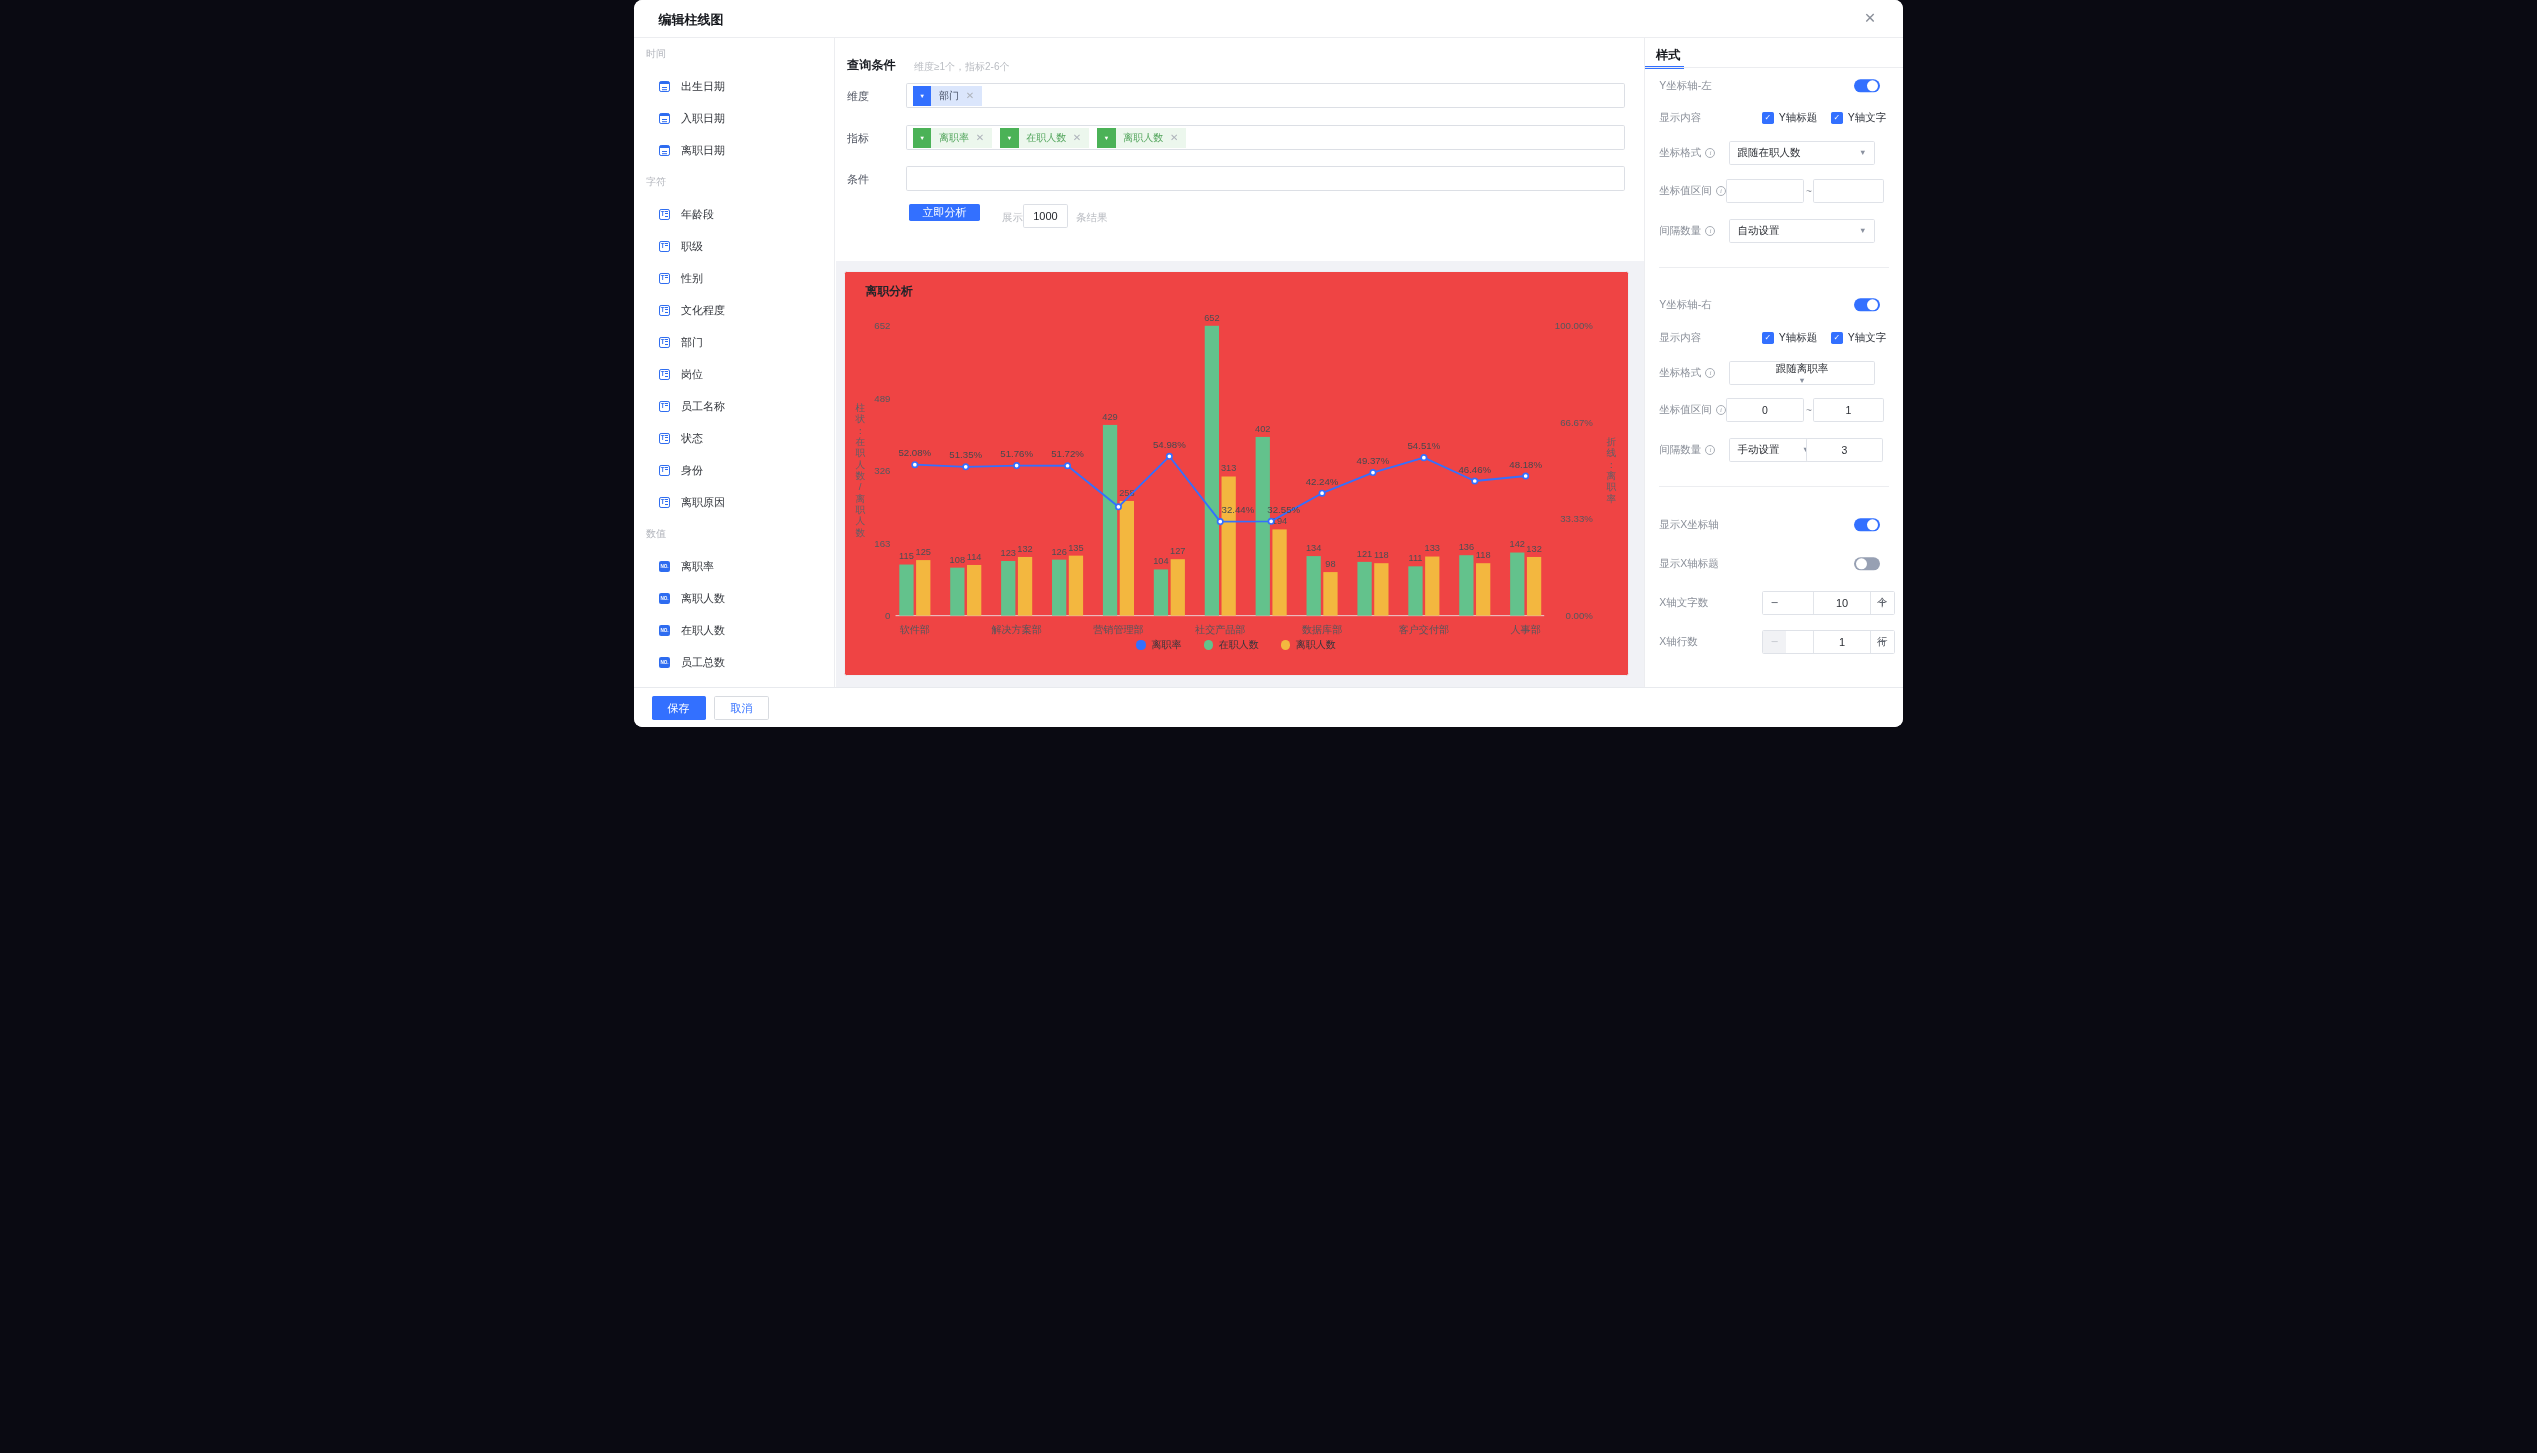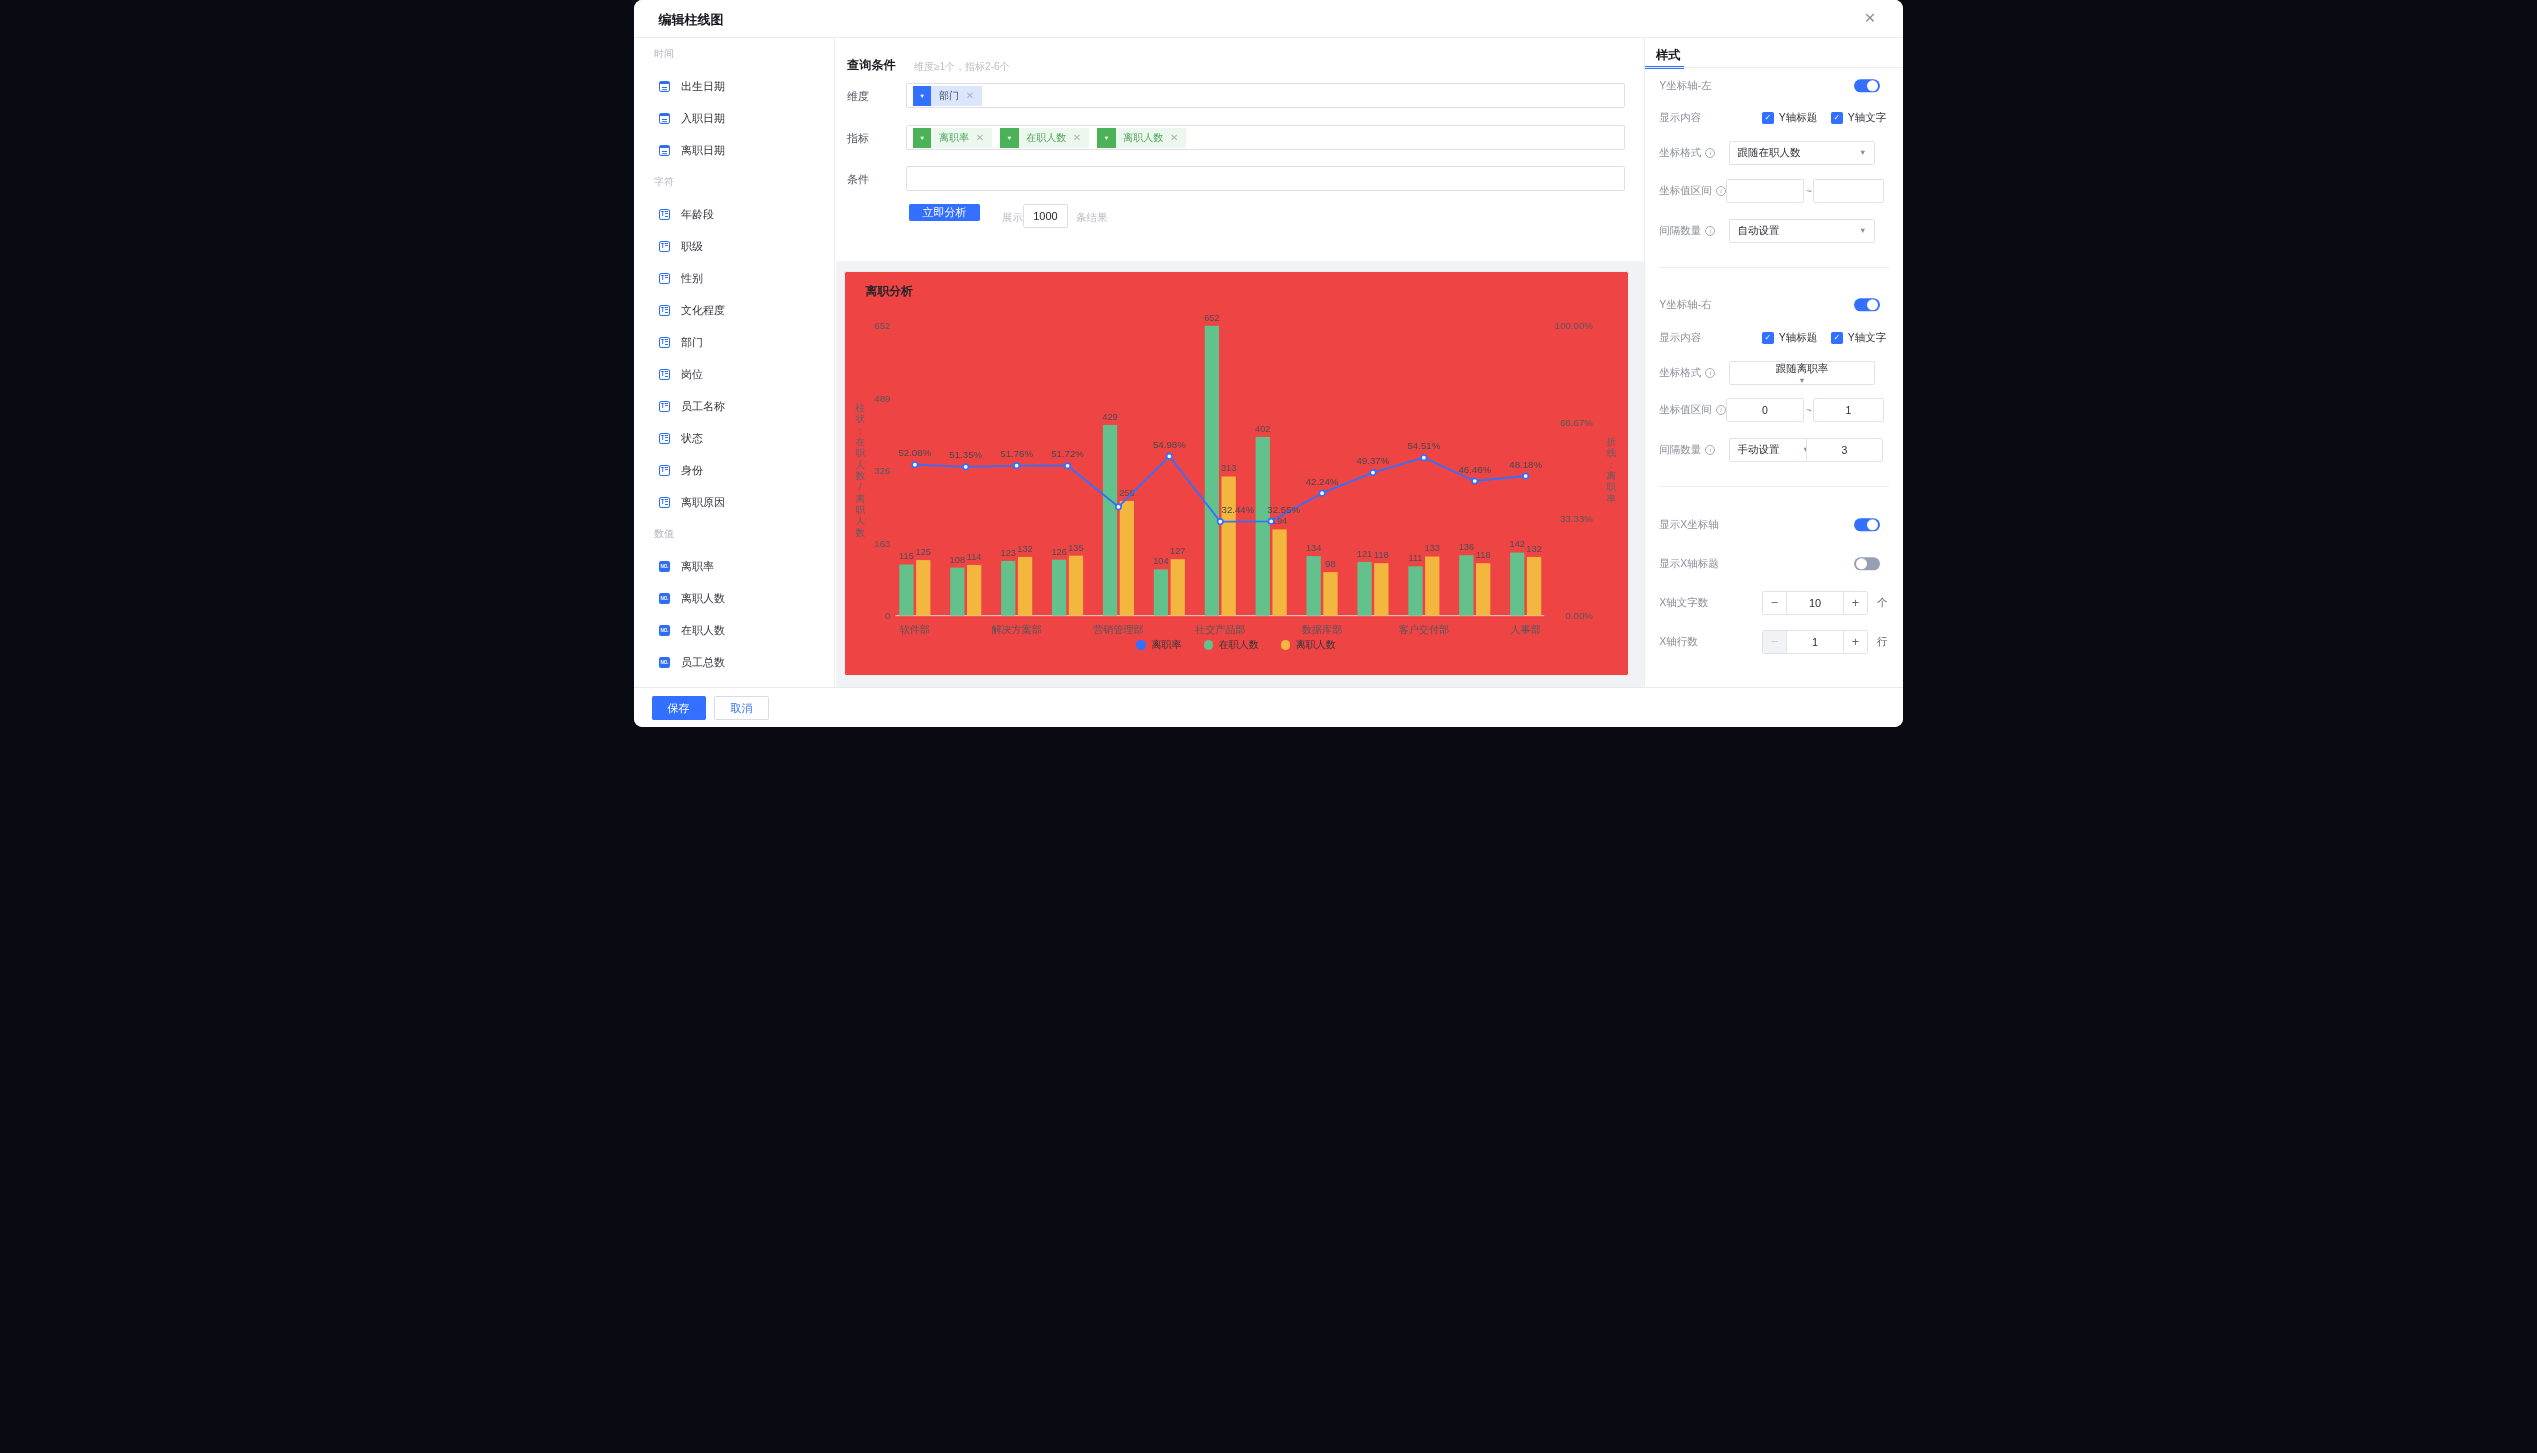--- a/index.html
+++ b/index.html
@@ -6,21 +6,21 @@
   html,body { background:#0a0a12; font-family:"Liberation Sans","DejaVu Sans",sans-serif; }
   .modal { position:relative; width:1269px; height:727px; background:#fff; border-radius:8.4px; overflow:hidden; margin:0 auto; }
 
   
   .header { position:absolute; top:0; left:0; right:0; height:38px; background:#fff; border-bottom:0.8px solid #ecedf0; z-index:5; }
   .header .title { position:absolute; left:24.4px; top:11px; font-size:13px; font-weight:bold; color:#15171c; }
   .header .close { position:absolute; right:27px; top:10px; font-size:14.3px; color:#8a8f99; cursor:pointer; line-height:17px; }
 
   
   .sidebar { position:absolute; left:0; top:38px; width:201px; bottom:40px; background:#fff; border-right:0.8px solid #ecedf0; overflow:hidden; }
-  .sec-label { height:32px; display:flex; align-items:center; padding-left:20px; font-size:10px; color:#b2b5bc; }
+  .sec-label { height:32px; display:flex; align-items:center; padding-left:12px; font-size:10px; color:#b2b5bc; }
   .f-item { height:32px; display:flex; align-items:center; padding-left:25px; gap:11px; font-size:11px; color:#33363c; cursor:pointer; }
   .ic-cal { width:11px; height:11px; border:1.3px solid #2e6cf0; border-radius:2.1px; position:relative; background:#fff; flex:0 0 11px; }
   .ic-cal::before { content:""; position:absolute; left:0.4px; right:0.4px; top:0.4px; height:2.5px; background:#2e6cf0; }
   .ic-cal::after { content:""; position:absolute; left:1.7px; right:1.7px; top:5px; height:1.1px; background:#2e6cf0; box-shadow:0 2.2px 0 #2e6cf0; }
   .ic-text { width:11px; height:11px; border:1.3px solid #2e6cf0; border-radius:2.1px; background:#fff; display:flex; align-items:center; justify-content:center; gap:0.8px; flex:0 0 11px; }
   .ic-text::before { content:"T"; font-size:6.3px; font-weight:bold; color:#2e6cf0; line-height:1; }
   .ic-text::after { content:""; width:2.9px; height:5.5px; background:repeating-linear-gradient(#2e6cf0 0 0.9px, transparent 0.9px 2.3px); }
   .ic-num { width:11px; height:11px; background:#2e6cf0; border-radius:2.1px; color:#fff; font-size:4.6px; font-weight:bold; display:flex; align-items:center; justify-content:center; flex:0 0 11px; letter-spacing:0; }
 
   
@@ -69,21 +69,21 @@
   .cb { width:11.8px; height:11.8px; border-radius:1.7px; background:#3370FF; display:inline-flex; align-items:center; justify-content:center; }
   .cb::after { content:"✓"; color:#fff; font-size:8px; font-weight:bold; }
   .dd { position:absolute; height:23.5px; border:0.8px solid #dfe2e8; border-radius:1.7px; background:#fff; display:flex; align-items:center; justify-content:space-between; padding:0 7.6px; font-size:10.5px; color:#2b2e34; cursor:pointer; }
   .dd .caret { color:#8a919f; font-size:7.6px; }
   .pinput { position:absolute; height:23.5px; border:0.8px solid #dfe2e8; border-radius:1.7px; background:#fff; display:flex; align-items:center; justify-content:center; font-size:10.5px; color:#2b2e34; }
   .tilde { position:absolute; font-size:10px; color:#8a8f99; top:50%; transform:translateY(-50%); }
   .p-divider { position:absolute; left:14.3px; right:14.3px; height:0.8px; background:#ecedf0; }
   .stepper { position:absolute; height:23.5px; display:flex; border:0.8px solid #dfe2e8; border-radius:1.7px; overflow:hidden; background:#fff; }
   .st-btn { width:23px; display:flex; align-items:center; justify-content:center; font-size:12.6px; color:#606670; cursor:pointer; background:#fff; }
   .st-btn.dis { background:#f1f2f5; color:#c6cad1; cursor:default; }
-  .st-val { width:58px; display:flex; align-items:center; justify-content:center; font-size:11px; color:#2b2e34; border-left:0.8px solid #e2e5ea; border-right:0.8px solid #e2e5ea; }
+  .st-val { width:58px; display:flex; align-items:center; justify-content:center; font-size:11px; color:#2b2e34; border-left:0.8px solid #e2e5ea; border-right:0.8px solid #e2e5ea;margin-left:27px; }
   .st-unit { position:absolute; font-size:10.5px; color:#5b5f68; top:50%; transform:translateY(-50%); }
 
   
   .footer { position:absolute; bottom:0; left:0; right:0; height:40px; background:#fff; border-top:0.8px solid #e8eaee; z-index:5; }
   .btn-save { position:absolute; left:17.6px; top:8.4px; width:54px; height:23.5px; background:#3370FF; color:#fff; border:none; border-radius:1.7px; font-size:11px; cursor:pointer; }
   .btn-cancel { position:absolute; left:80px; top:8.4px; width:55px; height:23.5px; background:#fff; color:#3370FF; border:0.8px solid #d8dbe0; border-radius:1.7px; font-size:11px; cursor:pointer; }
 
   svg text { font-family:"Liberation Sans","DejaVu Sans",sans-serif; }
 </style>
 </head>

